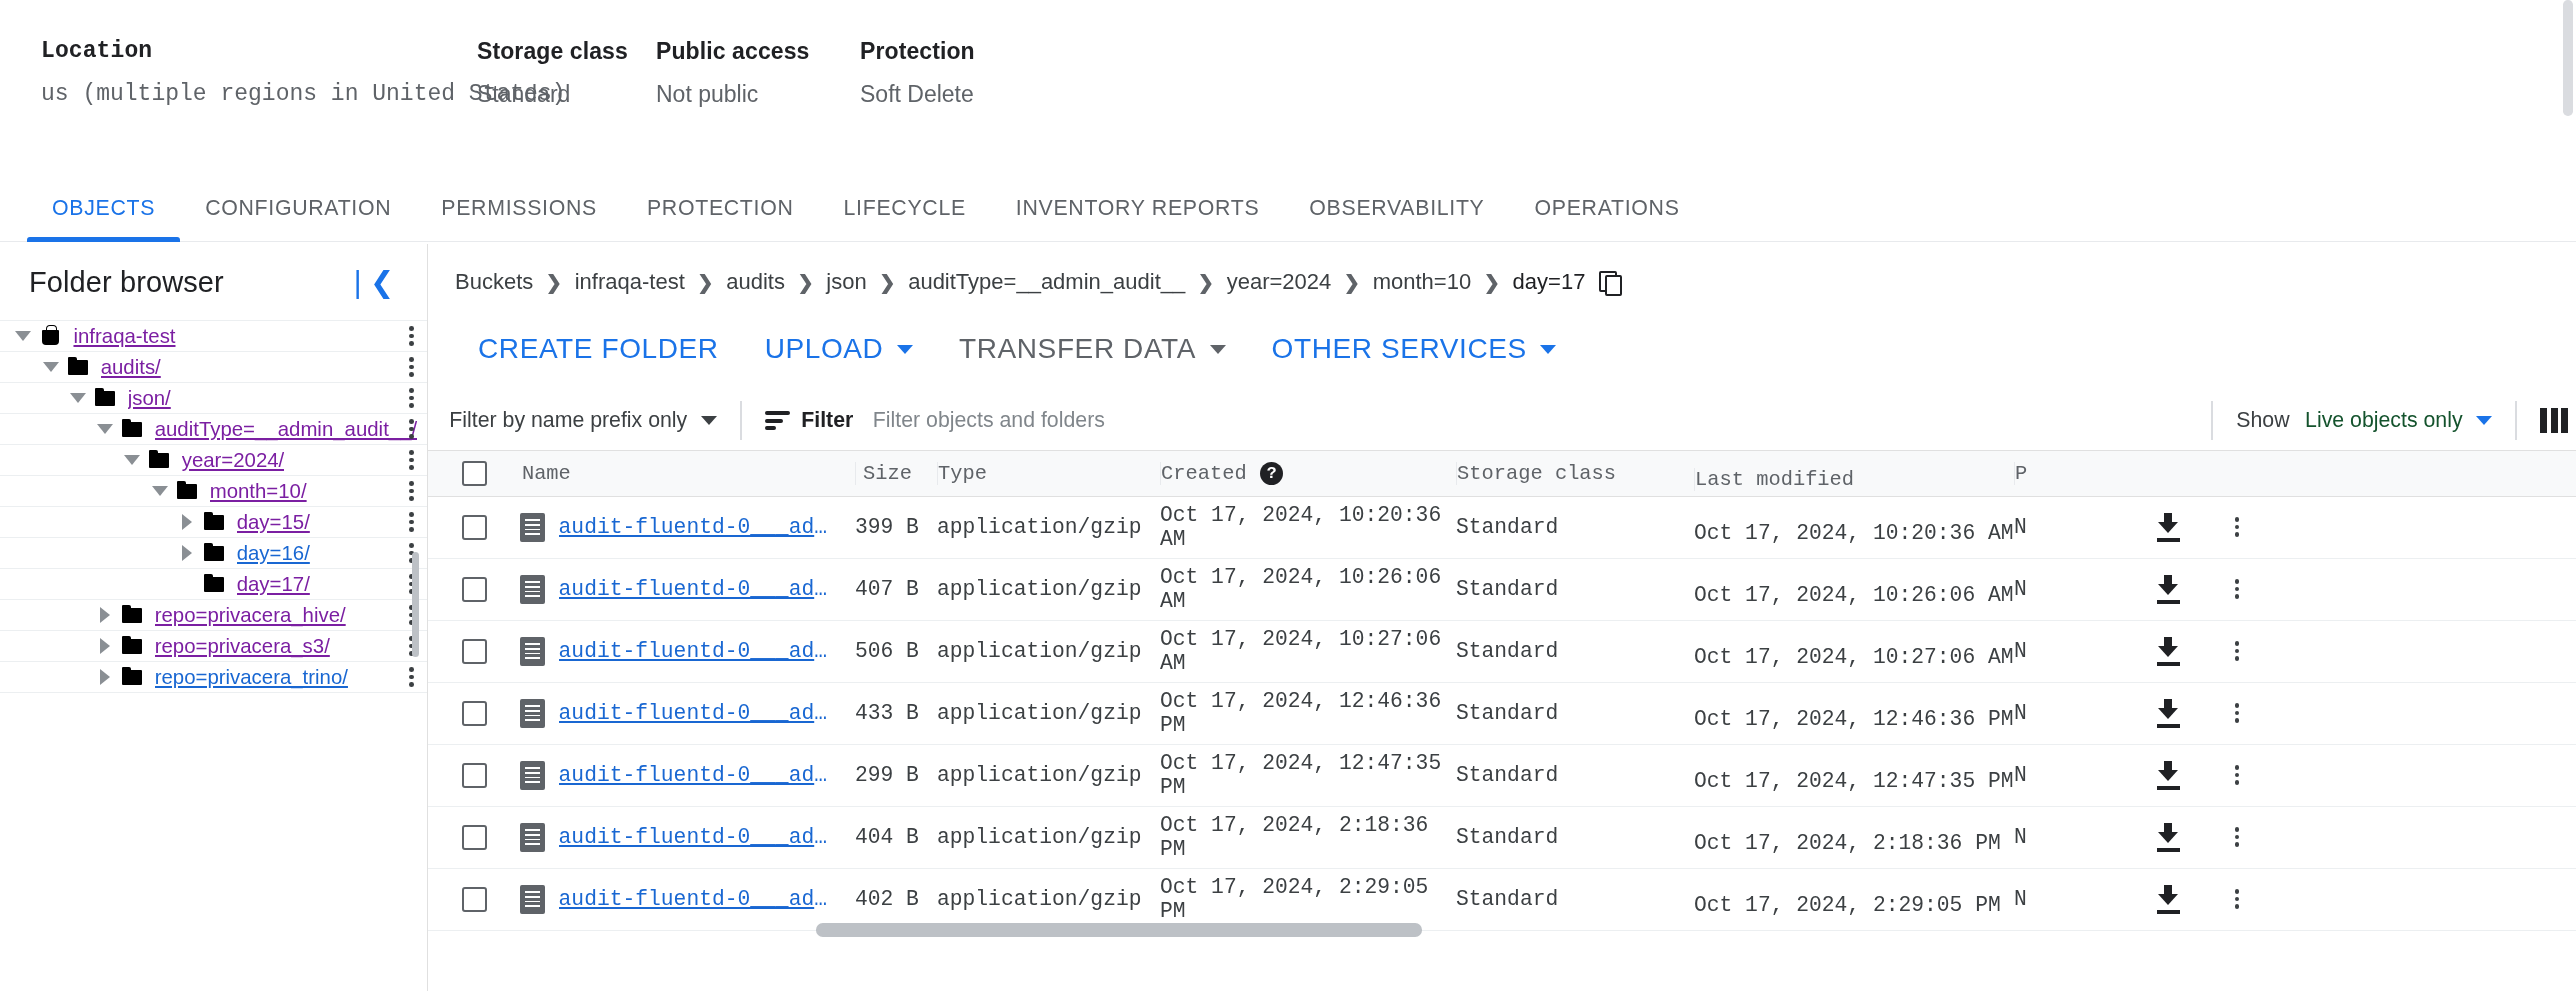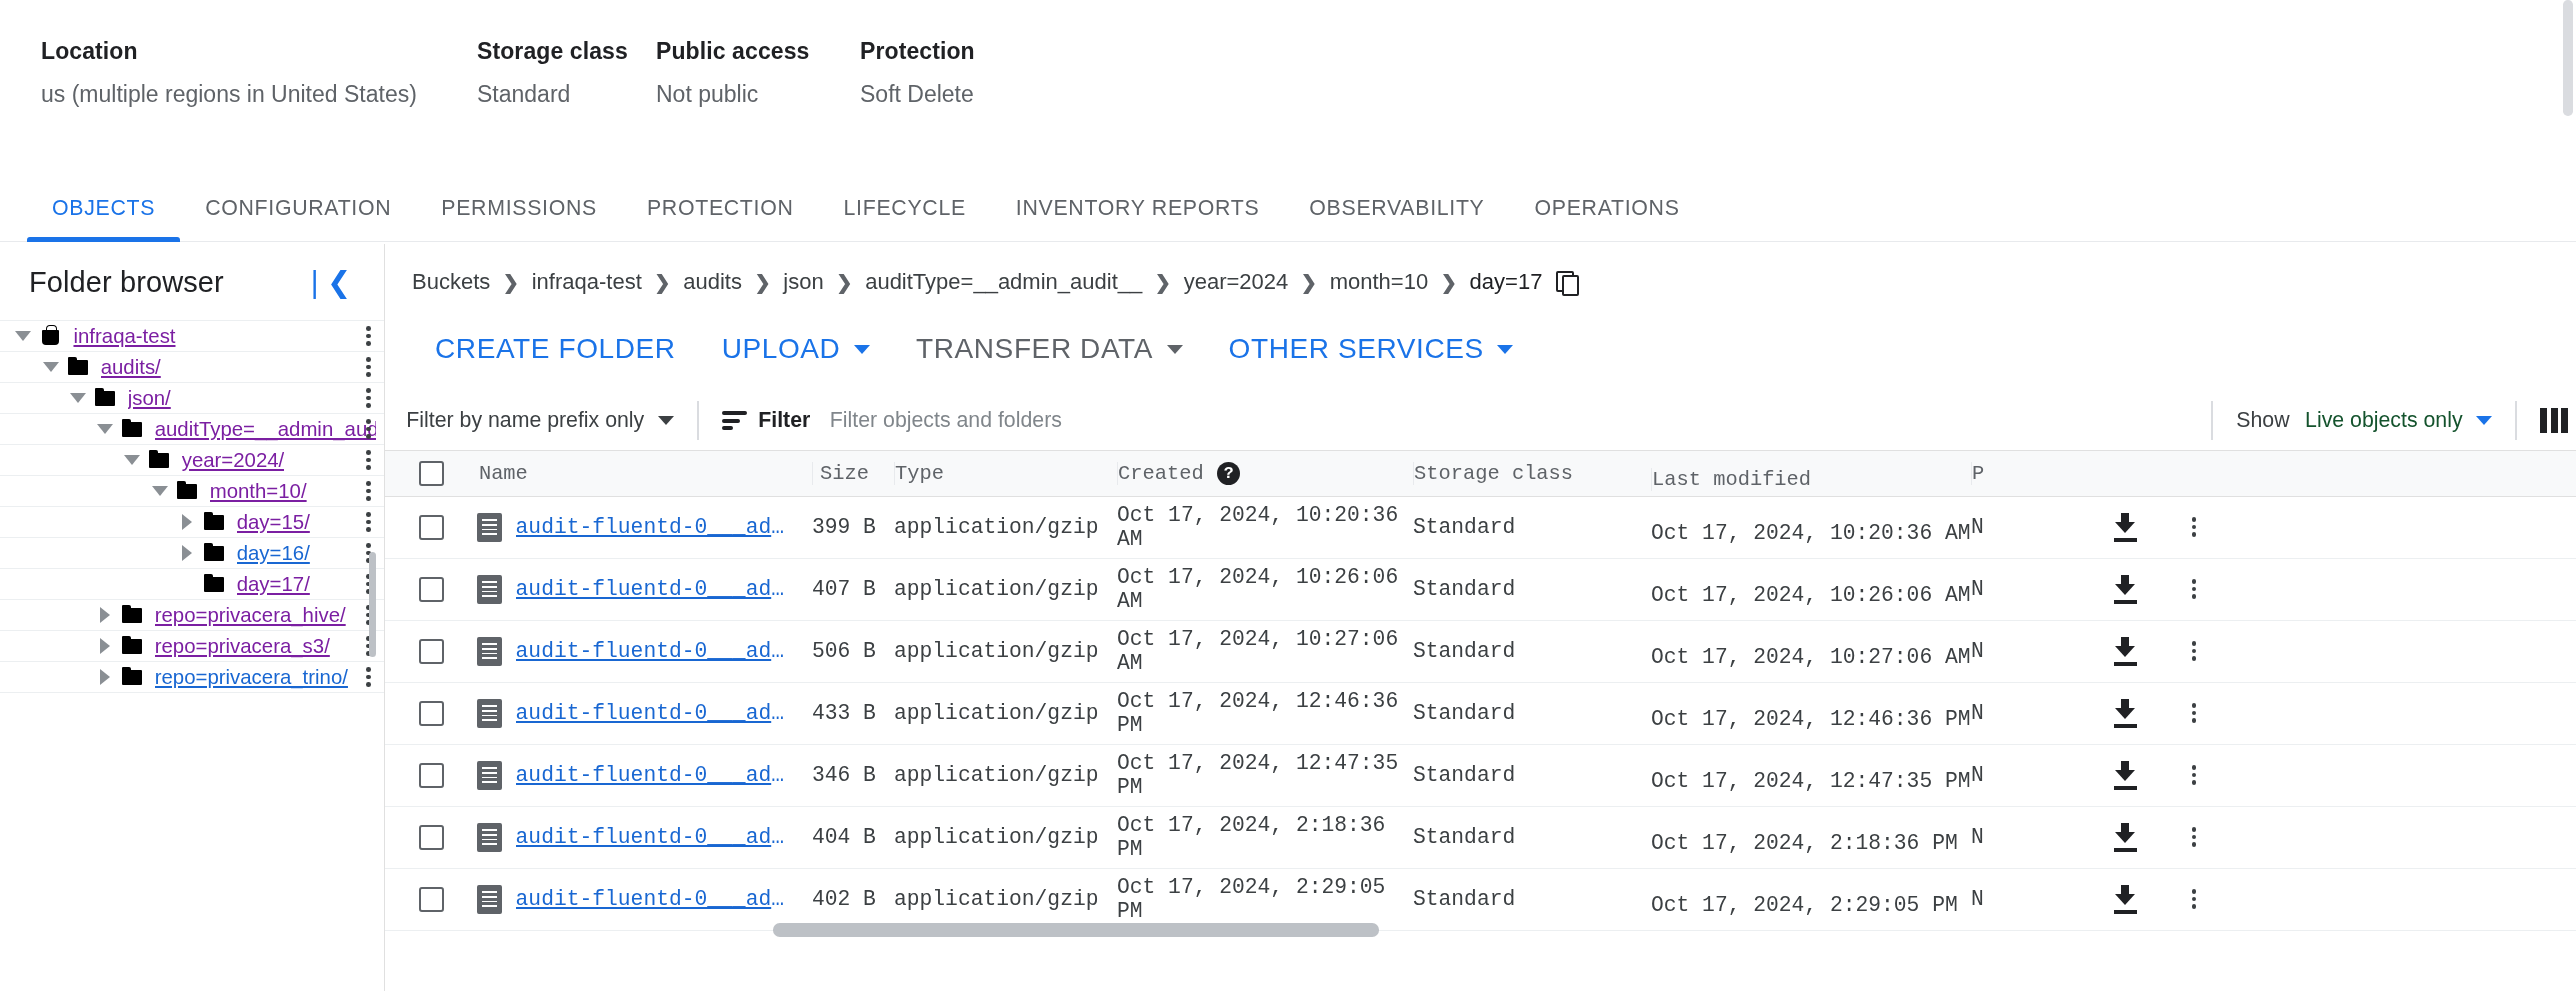--- a/index.html
+++ b/index.html
@@ -13,21 +13,21 @@
   }
   #app { position: relative; width: 2576px; height: 991px; background:#fff; }
 
   
   .summary {
     display: flex;
     padding: 37px 0 0 41px;
     gap: 0;
   }
   .summary-col { margin-right: 0; }
-  .sc-loc   { width: 436px; }
+  .sc-loc   { width: 436px; font-family: Liberation Mono, monospace; }
   .sc-class { width: 179px; }
   .sc-pub   { width: 204px; }
   .sc-prot  { width: 252px; }
   .sum-label {
     font-size: 23px; font-weight: bold; color: #202124;
     letter-spacing: 0.1px; line-height: 29px;
   }
   .sum-value {
     font-size: 23px; color: #5f6368; margin-top: 13.6px; line-height: 29px;
     white-space: nowrap;
@@ -48,21 +48,21 @@
   .tab.active { color: #1a73e8; font-weight: 500; }
   .tab.active::after {
     content: ""; position: absolute; left: 0; right: 0; bottom: -1.9px;
     height: 4.8px; background: #1a73e8; border-radius: 2.9px 2.9px 0 0;
   }
 
   
   .body { position: absolute; left: 0; top: 244px; width: 2576px; height: 747px; display: flex; }
 
   
-  .fb { width: 385px; height: 747px; border-right: 1.9px solid #e0e0e0; position: relative; background:#fff; }
+  .fb { width: 428px; height: 747px; border-right: 1.9px solid #e0e0e0; position: relative; background:#fff; }
   .fb-head {
     display: flex; align-items: center; justify-content: space-between;
     height: 76px; padding: 0 27px 0 29px;
   }
   .fb-title { font-size: 29px; color: #202124; letter-spacing: 0.1px; }
   .collapse-btn { color:#1a73e8; font-size:29px; line-height:1; cursor:pointer; padding:3.9px 5.8px;}
   .tree { border-top: 1.9px solid #eceff1; }
   .tree-row {
     display: flex; align-items: center; height: 31px;
     border-bottom: 1.9px solid #eceff1;
@@ -631,21 +631,21 @@
               </div>
               <div class="c-name">
                 <div class="file-ico">
                   <i></i>
                   <i></i>
                   <i></i>
                   <i></i>
                 </div>
                 <span class="file-link">audit-fluentd-0___admin_audit___…</span>
               </div>
-              <div class="c-size">346 B</div>
+              <div class="c-size">299 B</div>
               <div class="c-type">application/gzip</div>
               <div class="c-created">Oct 17, 2024, 12:47:35 PM</div>
               <div class="c-sclass">Standard</div>
               <div class="c-lmod">Oct 17, 2024, 12:47:35 PM</div>
               <div class="c-tail">N</div>
               <div class="c-dl">
                 <div class="dl-ico">
                   <div class="dl-arrow"></div>
                   <div class="dl-bar"></div>
                 </div>

